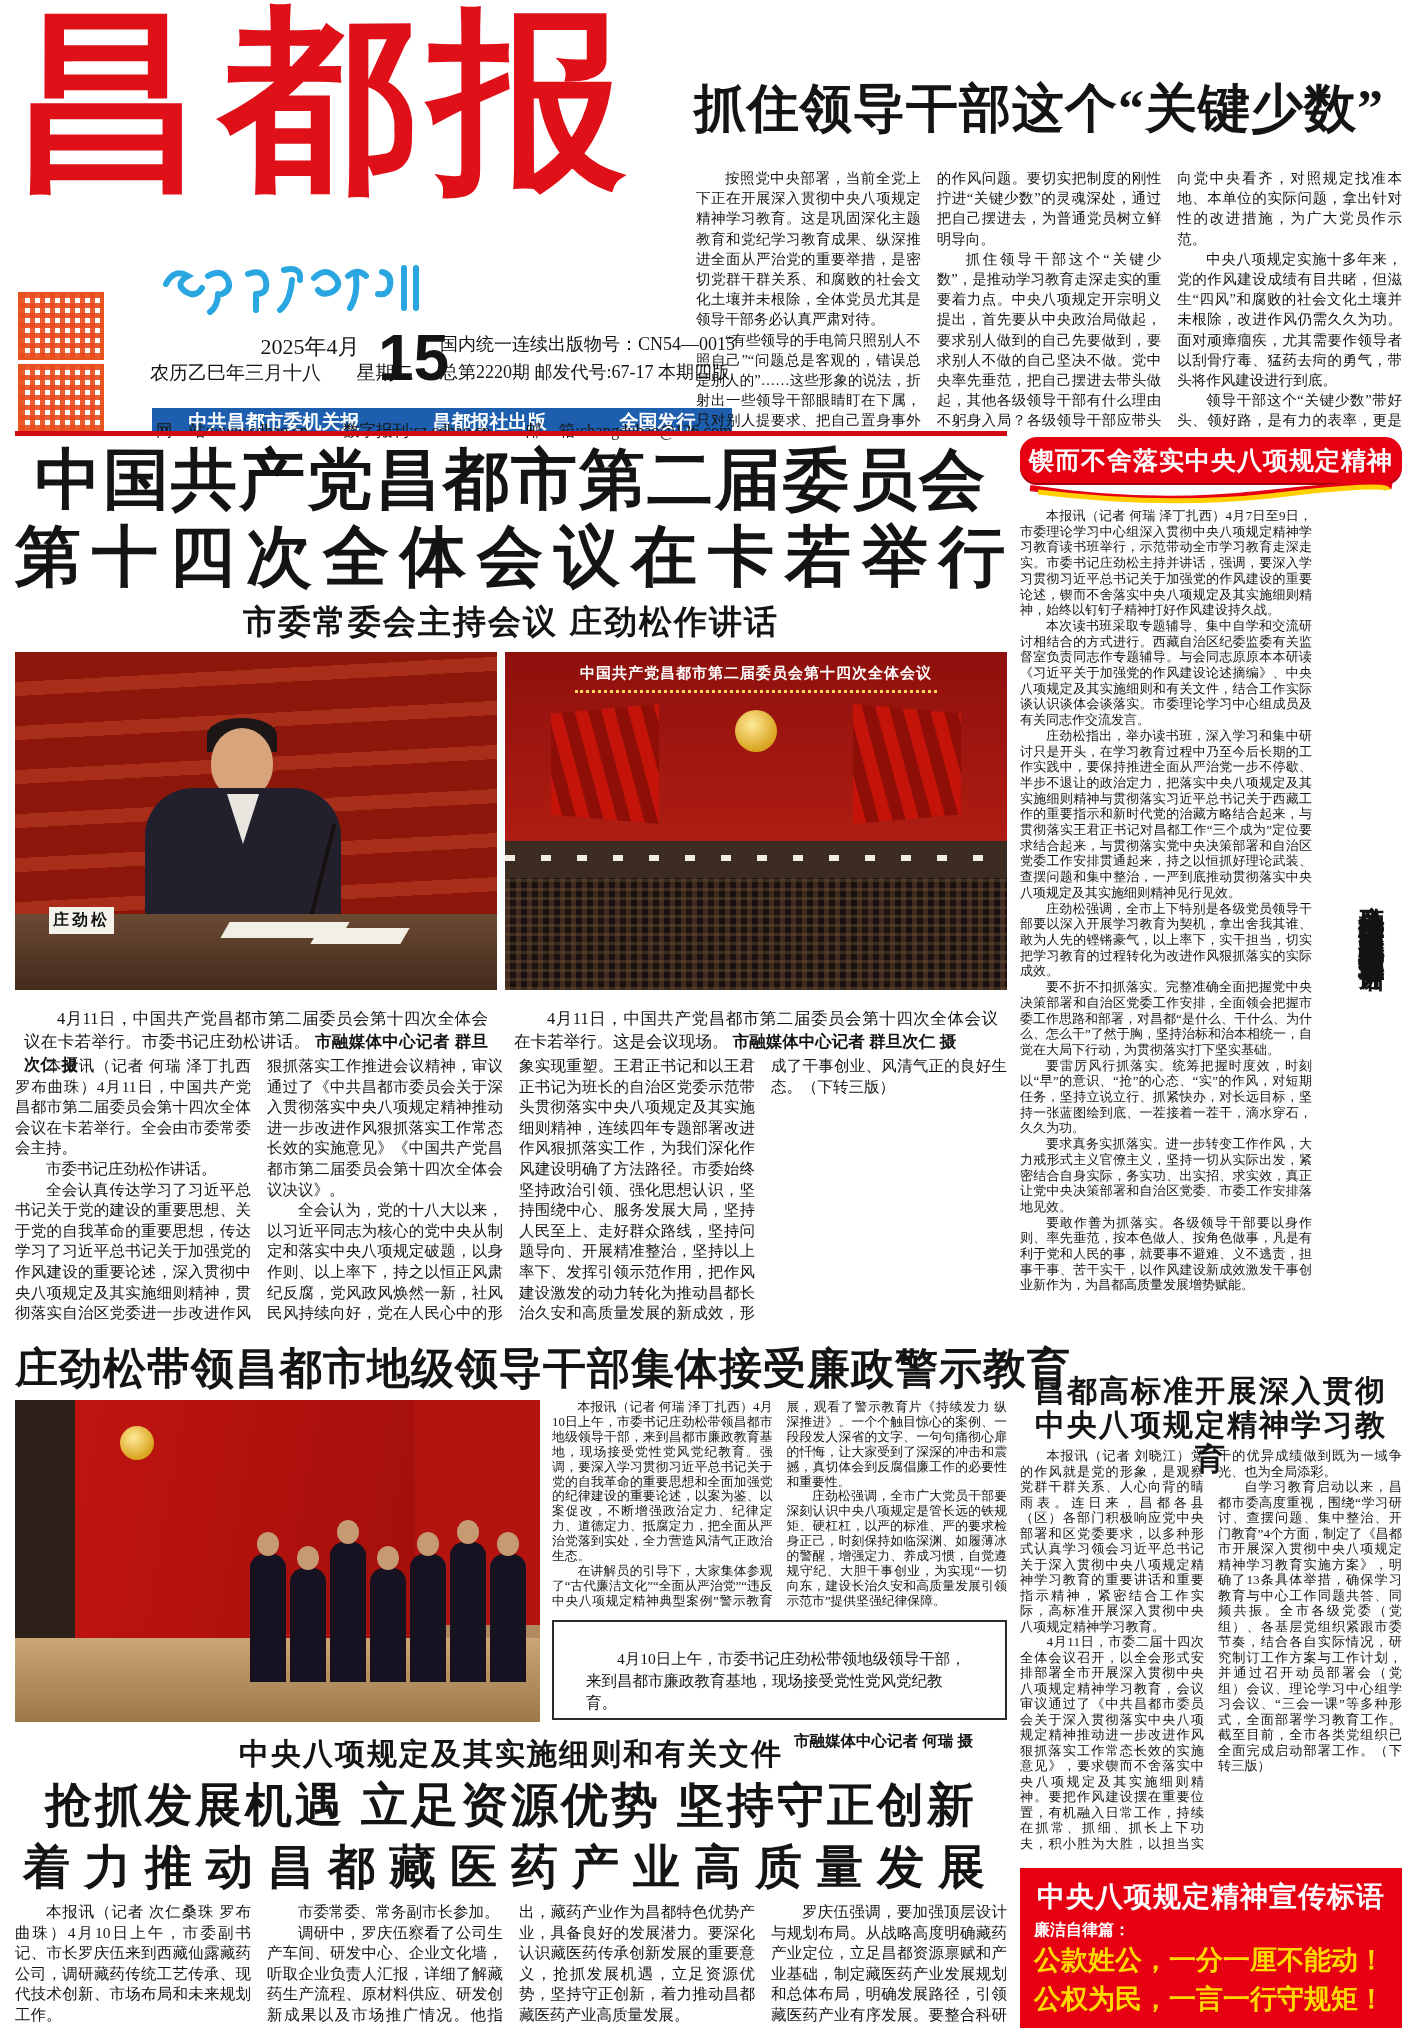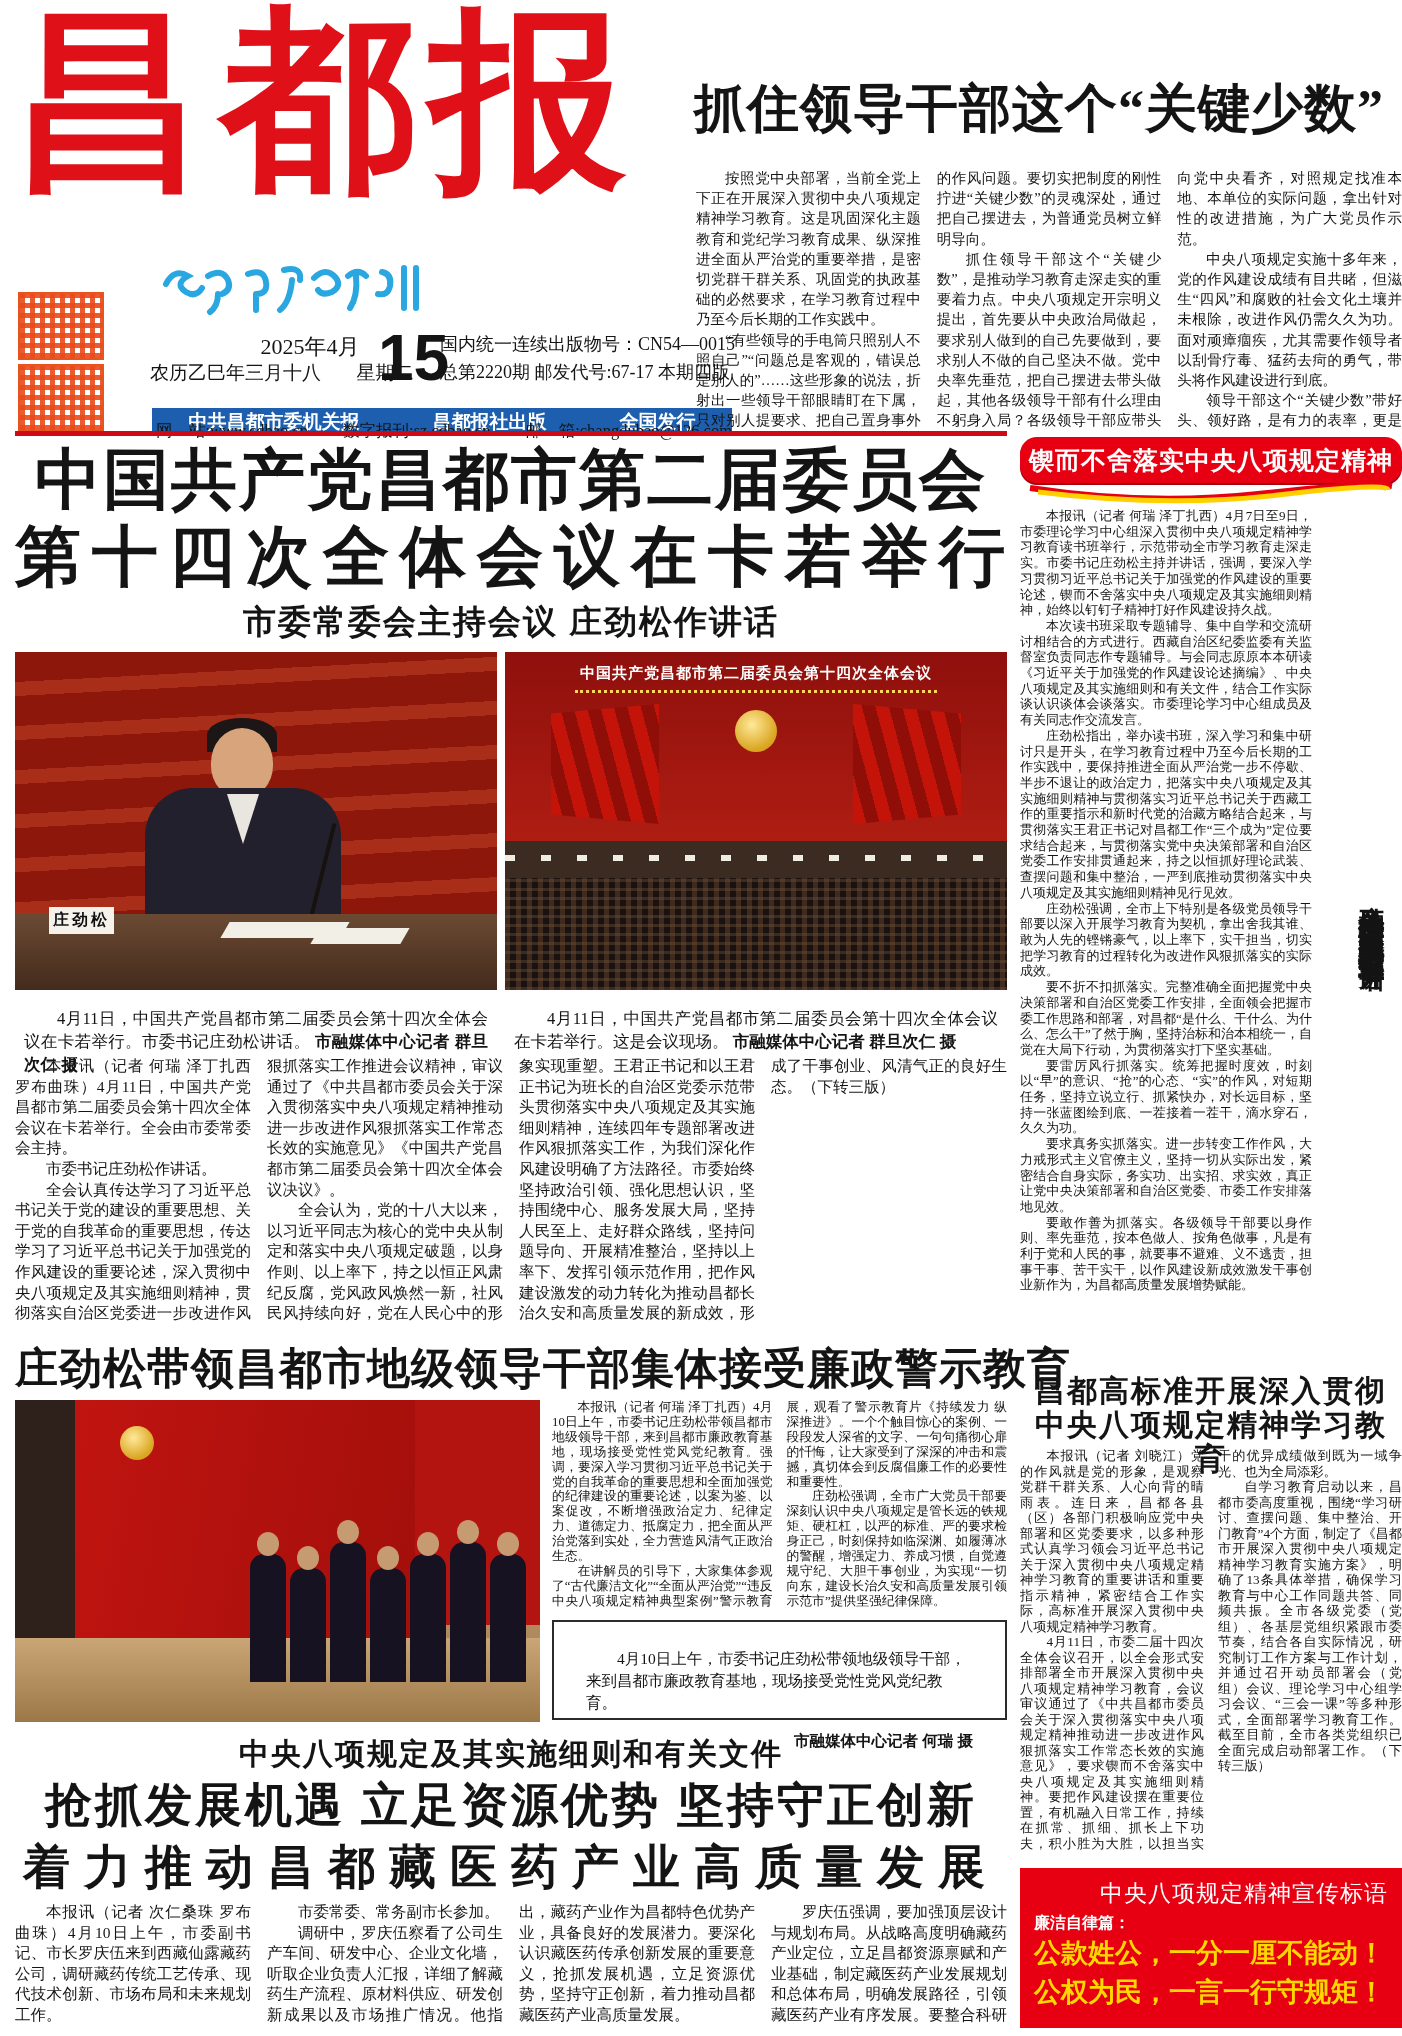--- a/index.html
+++ b/index.html
@@ -126,22 +126,22 @@
   .v-title{left:1330px;top:470px;width:60px;height:892px;writing-mode:vertical-rl;
            font-family:"Liberation Sans","DejaVu Sans",sans-serif;font-weight:900;font-size:26px;
            letter-spacing:2px;text-align:center;}
   .hs-head{left:1020px;top:1374px;width:382px;font-size:30px;font-weight:bold;letter-spacing:2px;
            text-align:center;line-height:34px;}
   .hs-body{left:1020px;top:1448px;width:382px;height:410px;column-count:2;column-gap:14px;column-fill:auto;
            font-size:13.2px;line-height:15.5px;overflow:hidden;}
 
   .slogan-box{left:1020px;top:1868px;width:382px;height:160px;background:#e60012;box-sizing:border-box;
               padding:10px 14px;}
-  .slogan-title{color:#fff;font-family:"Liberation Sans","DejaVu Sans",sans-serif;font-weight:400;
-                font-size:23px;text-align:right;letter-spacing:1px;white-space:nowrap;}
+  .slogan-title{color:#fff;font-family:"Liberation Sans","DejaVu Sans",sans-serif;font-weight:700;
+                font-size:28px;text-align:center;letter-spacing:1px;white-space:nowrap;}
   .slogan-section{color:#fff;font-family:"Liberation Sans","DejaVu Sans",sans-serif;font-weight:bold;
                 font-size:16px;margin-top:4px;}
   .slogan{color:#ffd800;font-family:"Liberation Sans","DejaVu Sans",sans-serif;font-weight:900;
           font-size:27px;line-height:39px;white-space:nowrap;}
 </style>
 </head>
 <body>
 
 <div class="page">
 
@@ -185,21 +185,21 @@
   <span>网　站:www.cdbao.cn</span>
       <span>数字报刊:sz.cdbao.cn</span>
       <span>邮　箱:changdubao@126.com</span>
     </div>
 
   <div class="abs red-rule"></div>
 
   <div class="abs edit-title">抓住领导干部这个“关键少数”</div>
   <div class="abs edit-body just">
 
-  <p class="para">按照党中央部署，当前全党上下正在开展深入贯彻中央八项规定精神学习教育。这是巩固深化主题教育和党纪学习教育成果、纵深推进全面从严治党的重要举措，是密切党群干群关系、巩固党的执政基础的必然要求，在学习教育过程中乃至今后长期的工作实践中。</p>
+  <p class="para">按照党中央部署，当前全党上下正在开展深入贯彻中央八项规定精神学习教育。这是巩固深化主题教育和党纪学习教育成果、纵深推进全面从严治党的重要举措，是密切党群干群关系、和腐败的社会文化土壤并未根除，全体党员尤其是领导干部务必认真严肃对待。</p>
       <p class="para">“有些领导的手电筒只照别人不照自己”“问题总是客观的，错误总是别人的”……这些形象的说法，折射出一些领导干部眼睛盯在下属，只对别人提要求、把自己置身事外的作风问题。要切实把制度的刚性拧进“关键少数”的灵魂深处，通过把自己摆进去，为普通党员树立鲜明导向。</p>
       <p class="para">抓住领导干部这个“关键少数”，是推动学习教育走深走实的重要着力点。中央八项规定开宗明义提出，首先要从中央政治局做起，要求别人做到的自己先要做到，要求别人不做的自己坚决不做。党中央率先垂范，把自己摆进去带头做起，其他各级领导干部有什么理由不躬身入局？各级领导干部应带头向党中央看齐，对照规定找准本地、本单位的实际问题，拿出针对性的改进措施，为广大党员作示范。</p>
       <p class="para">中央八项规定实施十多年来，党的作风建设成绩有目共睹，但滋生“四风”和腐败的社会文化土壤并未根除，改进作风仍需久久为功。面对顽瘴痼疾，尤其需要作领导者以刮骨疗毒、猛药去疴的勇气，带头将作风建设进行到底。</p>
       <p class="para">领导干部这个“关键少数”带好头、领好路，是有力的表率，更是无声的力量。</p>
     </div>
 
   <div class="abs plenary-head">
     <div class="ph1">中国共产党昌都市第二届委员会</div>
     <div class="ph2">第十四次全体会议在卡若举行</div>
     <div class="psub">市委常委会主持会议 庄劲松作讲话</div>

